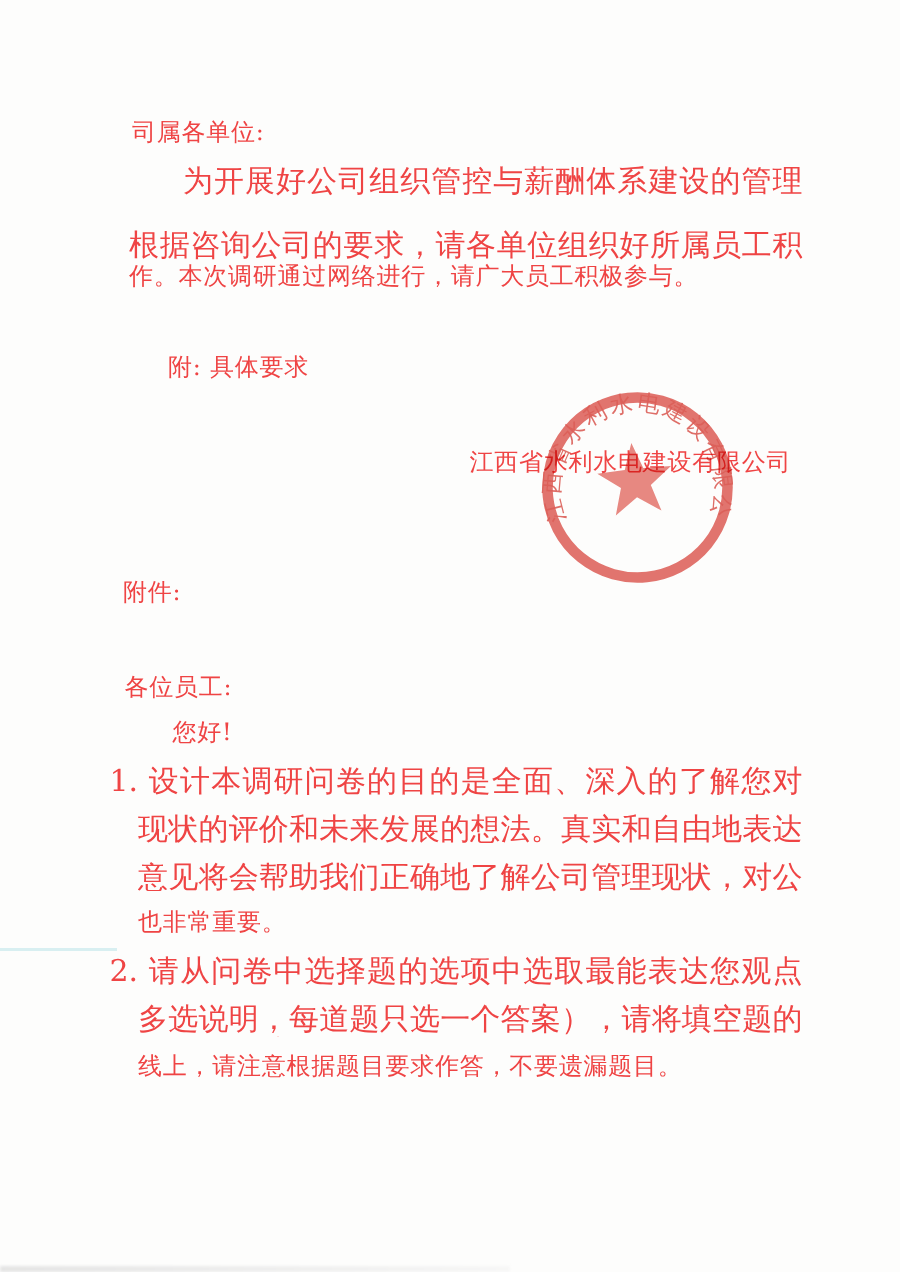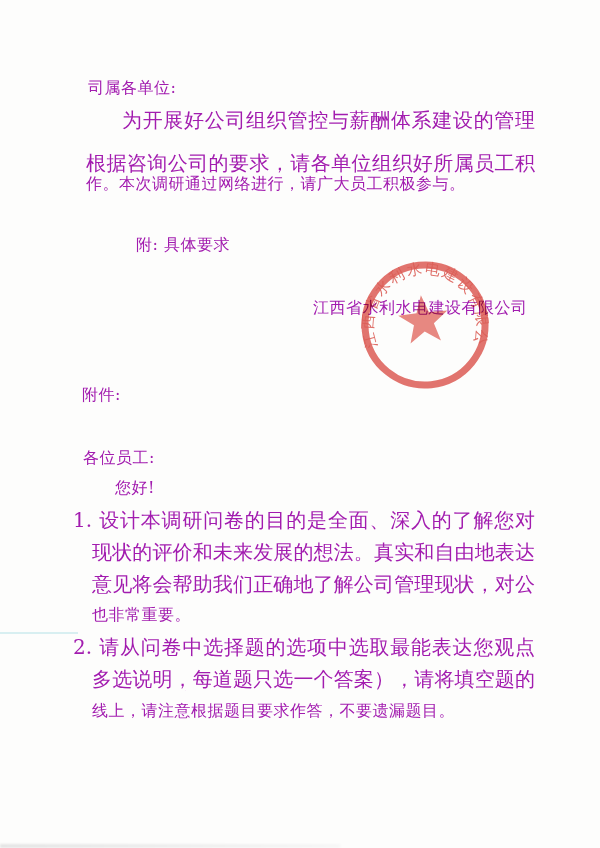--- a/index.html
+++ b/index.html
@@ -7,21 +7,21 @@
     position:relative;
     width:600px;height:848px;
     background:#fdfdfc;
     overflow:hidden;
     font-family:"DejaVu Serif", serif;
   }
   .line{
     position:absolute;
     font-size:16px;
     line-height:22px;
-    color:#a21caf;
+    color:#ef4444;
     white-space:nowrap;
     letter-spacing:0.5px;
   }
   .just{
     white-space:normal;
     font-size:20px;
     letter-spacing:0;
     text-align:justify;
     text-align-last:justify;
     height:23px;
@@ -56,21 +56,21 @@
 <div class="page">
 
   <div class="line" style="left:88px;top:77px;">司属各单位:</div>
 
   <div class="line just" style="left:122px;top:109px;width:413px;">为开展好公司组织管控与薪酬体系建设的管理咨询工作，现</div>
 
   <div class="line just" style="left:86px;top:152px;width:449px;">根据咨询公司的要求，请各单位组织好所属员工积极参与调研工</div>
 
   <div class="line" style="left:86px;top:173px;">作。本次调研通过网络进行，请广大员工积极参与。</div>
 
-  <div class="line" style="left:112px;top:234px;margin-left:24px;">附: 具体要求</div>
+  <div class="line" style="left:112px;top:234px;">附: 具体要求</div>
 
   <div class="line" style="left:313px;top:297px;">江西省水利水电建设有限公司</div>
 
 
   <div class="line" style="left:82px;top:384px;">附件:</div>
 
   <div class="line" style="left:83px;top:447px;">各位员工:</div>
 
   <div class="line" style="left:115px;top:477px;">您好!</div>
 

